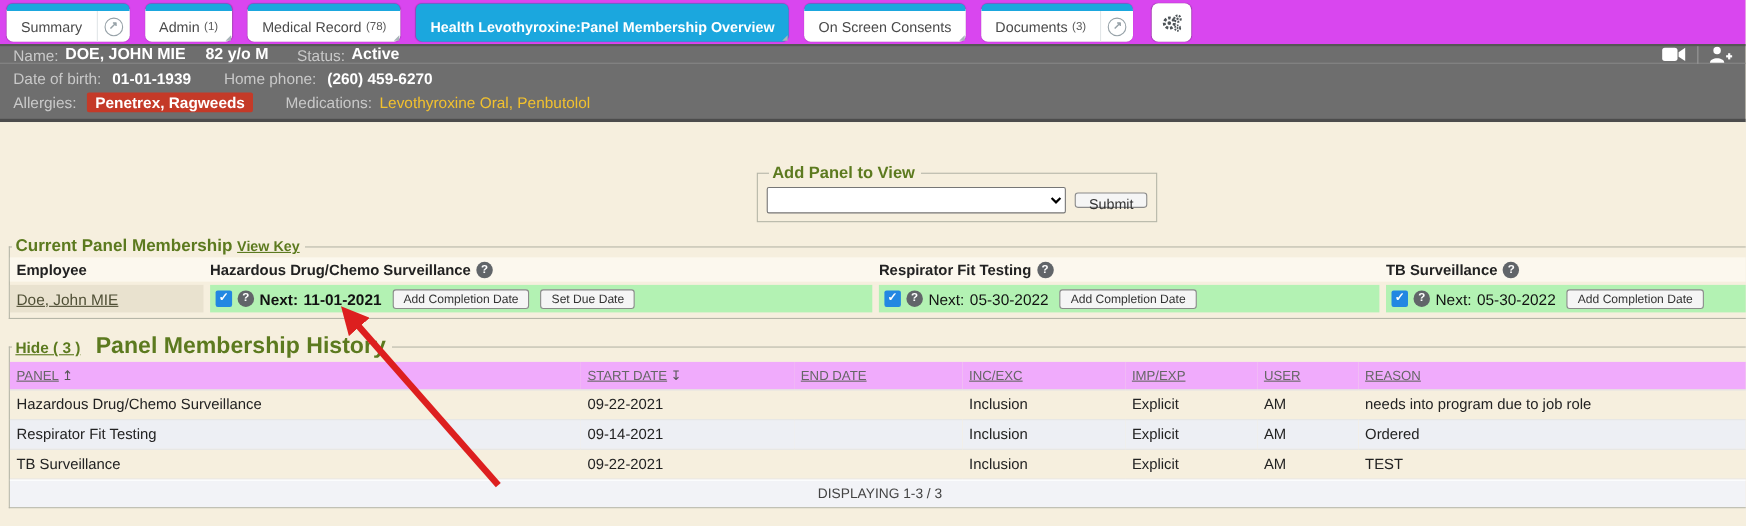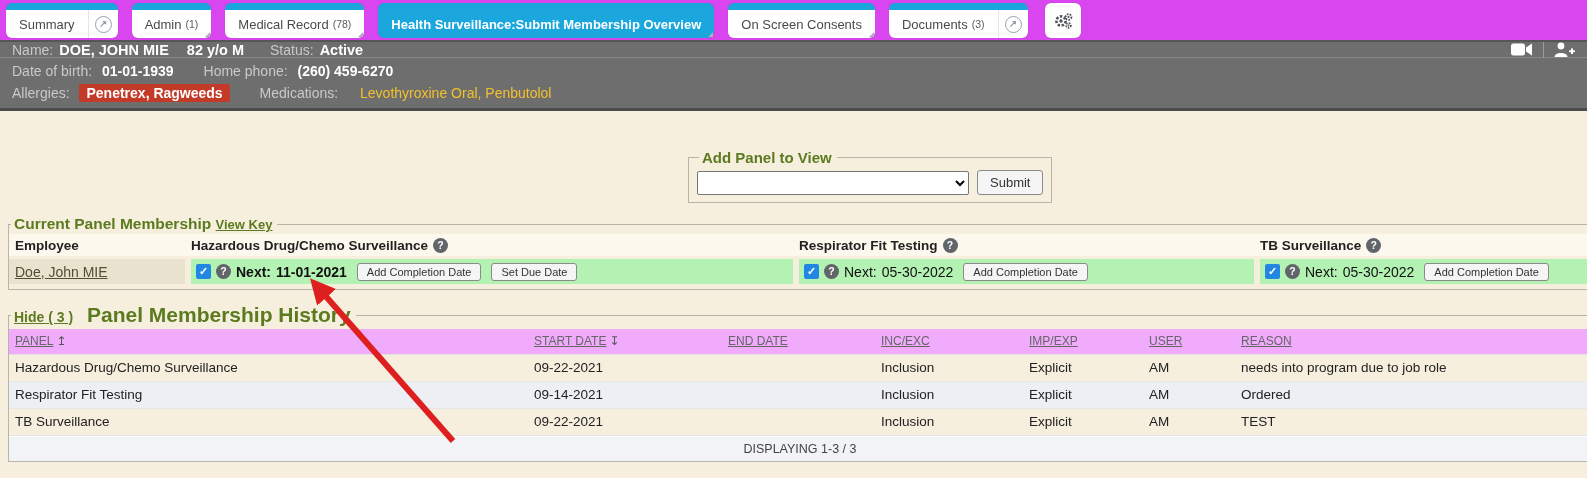--- a/index.html
+++ b/index.html
@@ -33,38 +33,38 @@
     border-bottom:1px solid #878787; }
   .banner-row2 { padding:3px 12px 5px 12px; font-size:14px; line-height:20px; }
   .blabel { color:#c9c9c9; font-size:14px; }
   .bval { color:#fff; font-weight:bold; font-size:14px; }
   .banner-row1 .bval { font-size:14.5px; }
   .sp-s { margin-left:6px; } .sp-m { margin-left:18px; } .sp-l { margin-left:26px; }
   .banner-icons { margin-left:auto; display:flex; align-items:center; gap:10px; }
   .vdiv { width:1px; height:16px; background:#9b9b9b; }
   .allergy-badge { background:#c43a28; color:#fff; font-weight:bold; padding:1px 7px;
     border-radius:2px; margin-left:6px; }
-  .meds { color:#f2c12e; margin-left:18px; }
+  .meds { color:#f2c12e; margin-left:3px; }
 
   
   .content { position:relative; height:366px; background:#f6efde; }
   fieldset { border:1px solid #b6b6a8; }
   legend { padding:0 5px 0 3px; margin-left:2px; }
   .olive { color:#5c7a1f; font-weight:bold; }
   a.olink { color:#5c7a1f; font-weight:bold; text-decoration:underline; cursor:pointer; }
 
   #addpanel-fieldset { position:absolute; left:688px; top:38px; width:348px;
     padding:4px 8px 7px 8px; }
   #addpanel-fieldset legend { font-size:15px; }
   .addpanel-row { display:flex; align-items:center; gap:8px; }
   .panel-select { width:272px; height:24px; font-size:13px; border:1px solid #767676;
     border-radius:2px; background:#fff; }
   .btn { background:#f5f5f5; border:1px solid #8a8a8a; border-radius:3px; color:#333;
     cursor:pointer; font-family:"Liberation Sans",sans-serif; }
-  .submit-btn { font-size:13px; padding:2px 12px; height:25px; }
+  .submit-btn { font-size:13px; padding:2px 12px; height:14px; }
 
   #current-fieldset { position:absolute; left:8px; top:104px; right:-4px;
     padding:0 0 5px 0; border-right:none; }
   #current-fieldset legend { font-size:15.5px; }
   .cp-grid { display:grid; grid-template-columns:176px 602px 455px 1fr; column-gap:6px; }
   .cp-header { background:#fcf8ee; height:22px; align-items:center;
     font-size:13.5px; font-weight:bold; color:#222; margin-top:1px; }
   .cp-header > div { display:flex; align-items:center; gap:5px; }
   .cp-header > div:first-child { padding-left:6px; }
   .cp-row { margin-top:3px; height:25px; }
@@ -113,21 +113,21 @@
       <span class="tab-count">(1)</span>
     </div>
   </div>
   <div class="tab notch">
     <div class="tab-main">
       <span>Medical Record</span>
       <span class="tab-count">(78)</span>
     </div>
   </div>
   <div class="tab active notch">
-    <div class="tab-main">Health Surveillance:Submit Membership Overview</div>
+    <div class="tab-main">Health Levothyroxine:Panel Membership Overview</div>
   </div>
   <div class="tab notch">
     <div class="tab-main">On Screen Consents</div>
   </div>
   <div class="tab">
     <div class="tab-main">
       <span>Documents</span>
       <span class="tab-count">(3)</span>
     </div>
     <div class="tab-popout">

